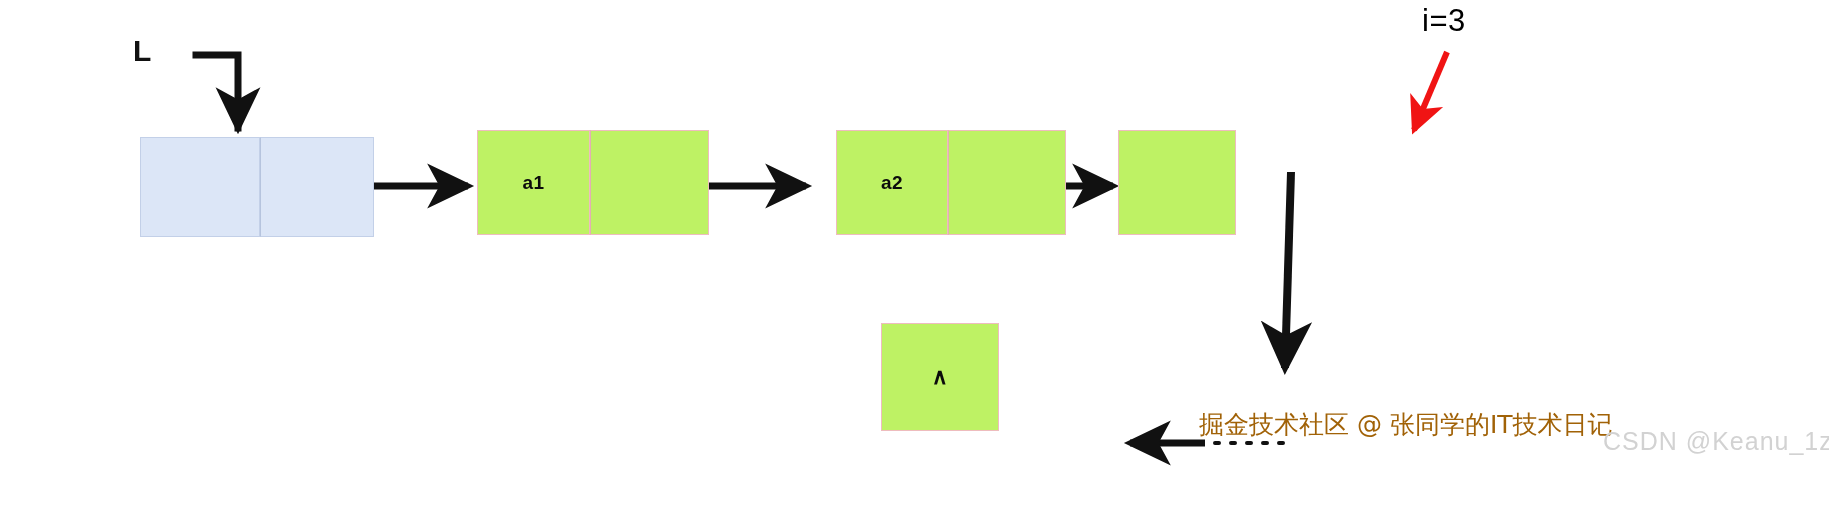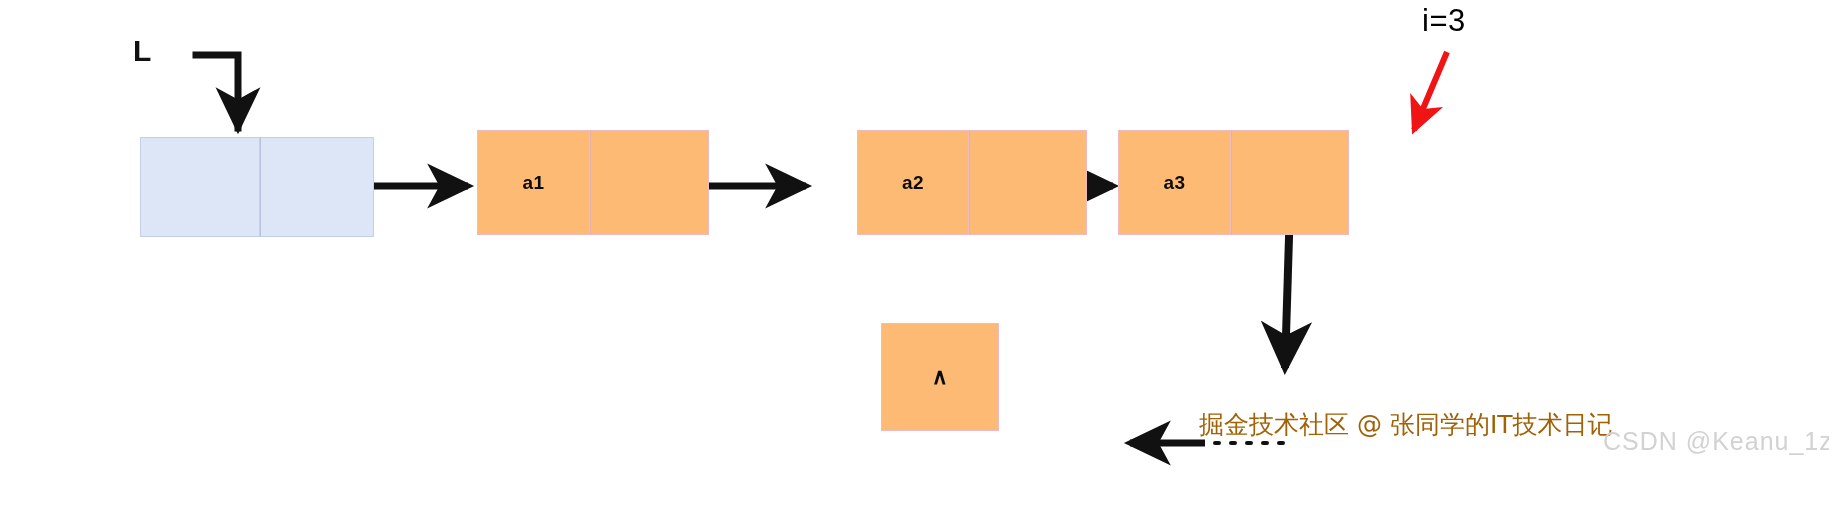--- a/index.html
+++ b/index.html
@@ -35,21 +35,21 @@
     letter-spacing: 0.5px;
   }
   .node-blue .cell {
     background: #dce6f7;
     border: 1px solid #c3d0e8;
   }
   .node-blue .cell + .cell {
     border-left: 1px solid #b6c4de;
   }
   .node-pink .cell {
-    background: #fdba74;
+    background: #bef264;
     border: 1px solid #eebcbe;
   }
   .node-pink .cell + .cell {
     border-left: 1px solid #e3afb1;
   }
   .caret-glyph {
     font-size: 22px;
     font-weight: bold;
     line-height: 1;
   }
@@ -147,27 +147,26 @@
   <div class="node node-blue" style="left:140px; top:137px;">
     <div class="cell" style="width:120px; height:100px;"></div>
     <div class="cell" style="width:114px; height:100px;"></div>
   </div>
 
   <div class="node node-pink" style="left:477px; top:130px;">
     <div class="cell" style="width:113px; height:105px;">a1</div>
     <div class="cell" style="width:119px; height:105px;"></div>
   </div>
 
-  <div class="node node-pink" style="left:857px; top:130px;align-items:flex-end;">
+  <div class="node node-pink" style="left:836px; top:130px;align-items:flex-end;">
     <div class="cell" style="width:112px; height:105px;">a2</div>
     <div class="cell" style="width:118px; height:105px;"></div>
   </div>
 
   <div class="node node-pink" style="left:1118px; top:130px;">
-    <div class="cell" style="width:113px; height:105px;">a3</div>
     <div class="cell" style="width:118px; height:105px;"></div>
   </div>
 
   <div class="node node-pink" style="left:881px; top:323px;">
     <div class="cell caret-glyph" style="width:118px; height:108px;">∧</div>
   </div>
 
   <div class="watermark-main" style="left:1199px; top:408px;">掘金技术社区 @ 张同学的IT技术日记</div>
 
   <div class="watermark-sub" style="left:1603px; top:427px;">CSDN @Keanu_1zhang</div>

